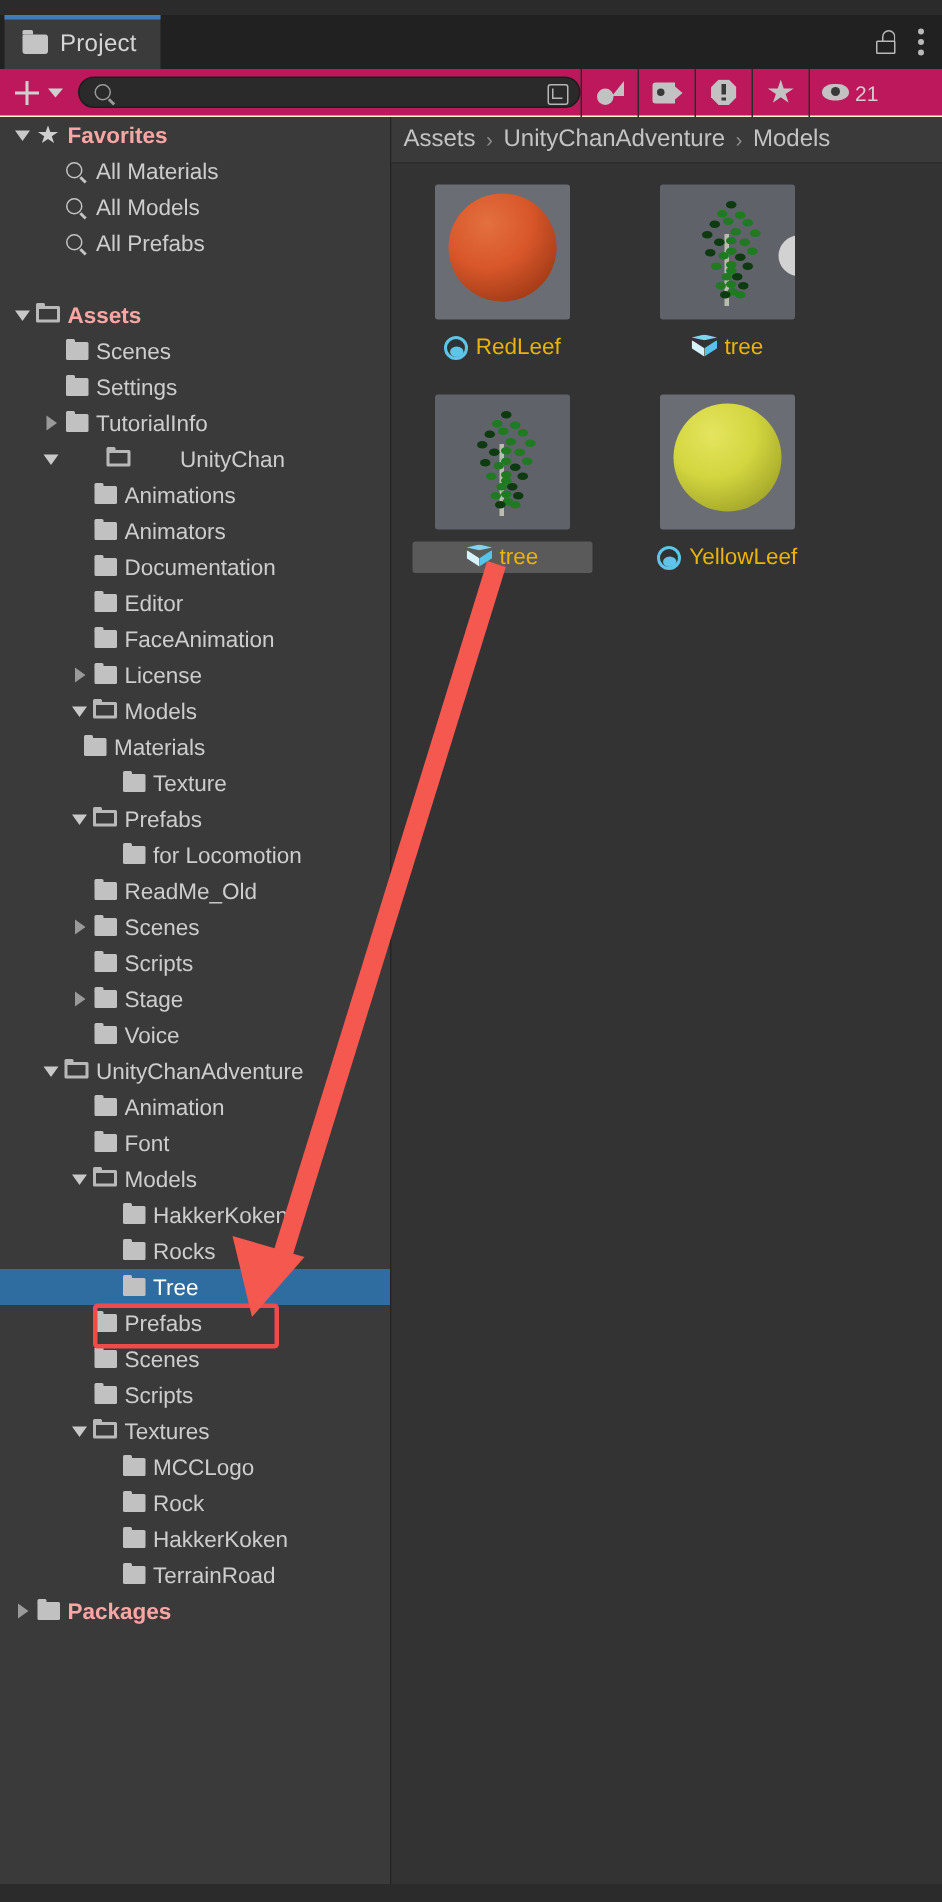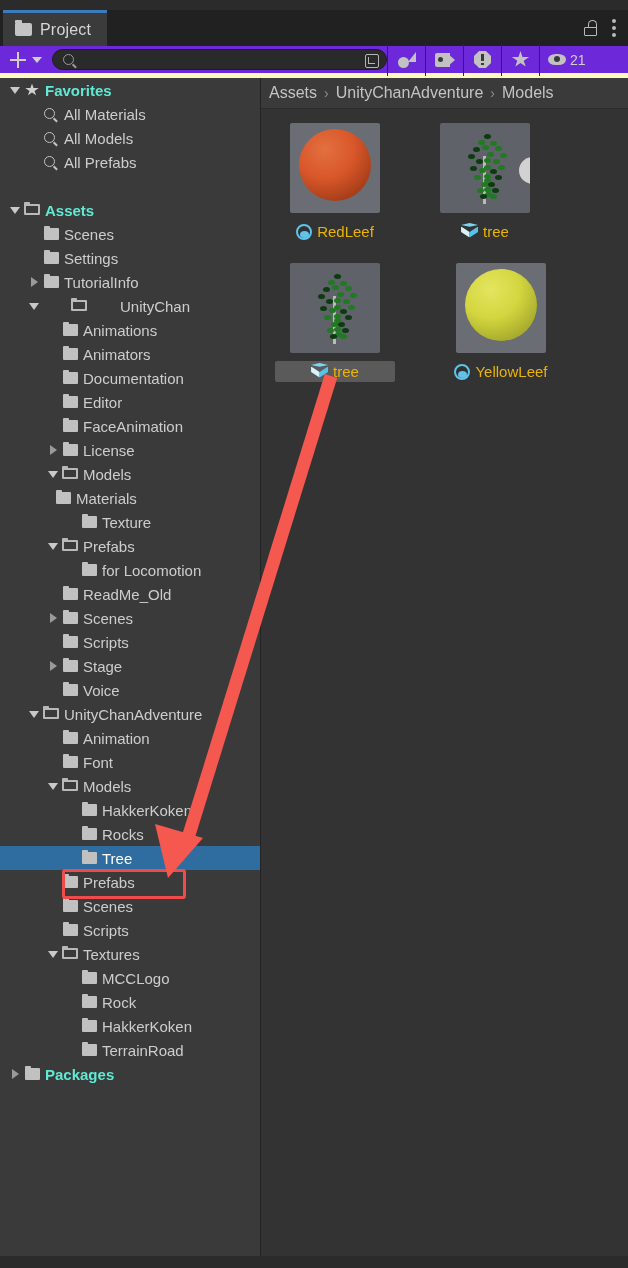--- a/index.html
+++ b/index.html
@@ -39,22 +39,22 @@
   }
   .lock-icon{width:14px;height:16px;position:relative;}
   .lock-icon .body{position:absolute;left:0;bottom:0;width:13px;height:9px;border:1.6px solid #b9b9b9;border-radius:1px;box-sizing:border-box;}
   .lock-icon .shackle{position:absolute;left:4px;top:0;width:9px;height:8px;border:1.6px solid #b9b9b9;border-bottom:none;border-radius:5px 5px 0 0;box-sizing:border-box;}
   .kebab{width:4px;height:18px;display:flex;flex-direction:column;justify-content:space-between;}
   .kebab i{display:block;width:4px;height:4px;border-radius:50%;background:#b9b9b9;}
 
   
   .toolbar{
     position:absolute;left:0;top:46px;width:628px;height:32px;
-    background:#6d28d9;display:flex;align-items:center;
-    border-bottom:5px solid #fef9c3;
+    background:#be185d;display:flex;align-items:center;
+    border-bottom:1px solid #fef9c3;
     box-sizing:border-box;
   }
   .add-btn{display:flex;align-items:center;gap:6px;padding:0 8px 0 10px;height:30px;}
   .plus{position:relative;width:16px;height:16px;}
   .plus:before,.plus:after{content:"";position:absolute;background:#cfcfcf;}
   .plus:before{left:0;top:7px;width:16px;height:2px;}
   .plus:after{left:7px;top:0;width:2px;height:16px;}
   .caret-down{width:0;height:0;border-left:5px solid transparent;border-right:5px solid transparent;border-top:6px solid #cfcfcf;}
   .search-wrap{
     position:relative;flex:0 0 335px;height:21px;margin-left:2px;
@@ -116,21 +116,21 @@
   }
   .crumb-sep{color:#8d8d8d;font-size:14px;}
 
   
   .row{
     position:relative;height:24px;display:flex;align-items:center;
     font-size:15px;color:#cdcdcd;white-space:nowrap;
   }
   .row.sel{background:#2f6ca0;}
   .row.sel .row-label{color:#ffffff;}
-  .row.bold .row-label{font-weight:bold;color:#5eead4;}
+  .row.bold .row-label{font-weight:bold;color:#fca5a5;}
   .tw{width:14px;height:24px;display:flex;align-items:center;justify-content:center;flex:none;}
   .tri-r{width:0;height:0;border-top:5px solid transparent;border-bottom:5px solid transparent;border-left:7px solid #9a9a9a;}
   .tri-d{width:0;height:0;border-left:5px solid transparent;border-right:5px solid transparent;border-top:7px solid #c9c9c9;}
   .ico{width:20px;height:24px;display:flex;align-items:center;justify-content:center;flex:none;margin-right:3px;}
   .fold{width:15px;height:12px;background:#c1c1c1;border-radius:1px;position:relative;}
   .fold:before{content:"";position:absolute;left:0;top:-2.5px;width:6px;height:3px;background:#c1c1c1;border-radius:1px 1px 0 0;}
   .fold-open{width:16px;height:12px;position:relative;}
   .fold-open:before{content:"";position:absolute;left:0;top:-2.5px;width:6px;height:3px;background:#b9b9b9;border-radius:1px 1px 0 0;}
   .fold-open:after{content:"";position:absolute;left:0;top:0;width:16px;height:11px;border:2px solid #b9b9b9;border-top-width:2px;border-radius:1px;box-sizing:border-box;background:transparent;}
   .star-s{width:14px;height:13px;background:#cfcfcf;
@@ -668,21 +668,21 @@
             </div>
             <div class="cap sel">
               <span class="prefab-ico">
                 <span class="top"></span>
                 <span class="lf"></span>
                 <span class="rt"></span>
               </span>
               <span>tree</span>
             </div>
           </div>
-          <div class="cell" style="left: 180px; top: 154px;">
+          <div class="cell" style="left: 164px; top: 154px;">
             <div class="thumb">
               <span class="sphere yellow"></span>
             </div>
             <div class="cap">
               <span class="mat-ico"></span>
               <span>YellowLeef</span>
             </div>
           </div>
         </div>
     </div>

